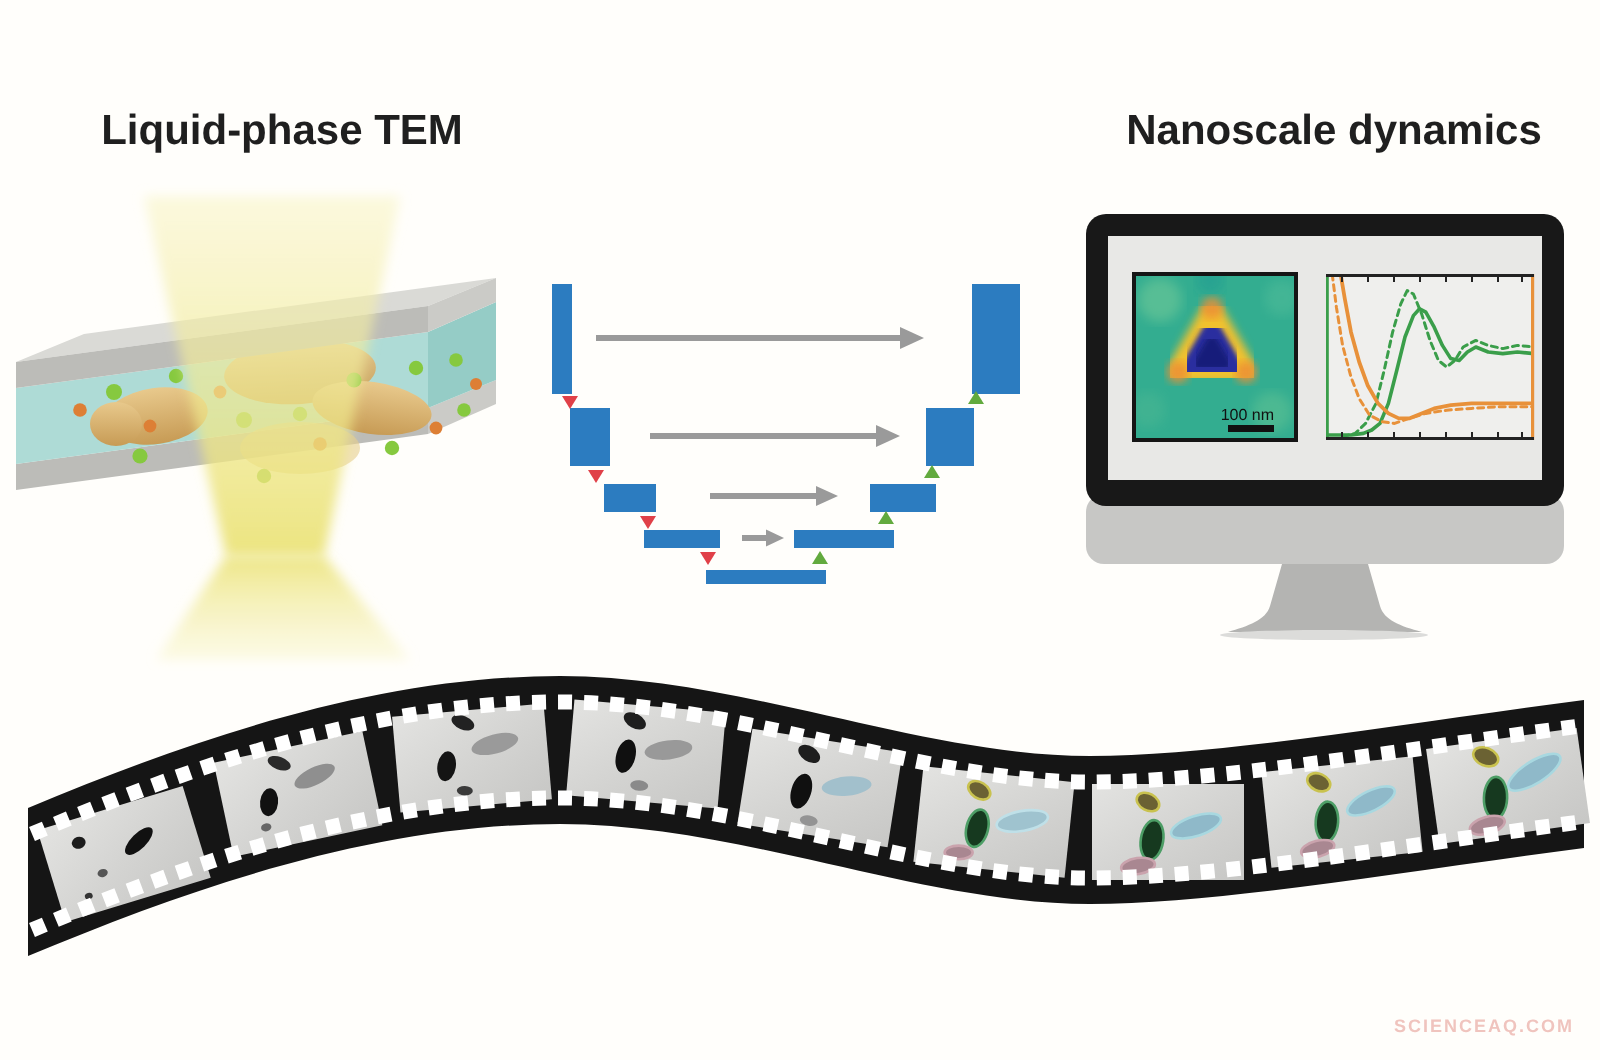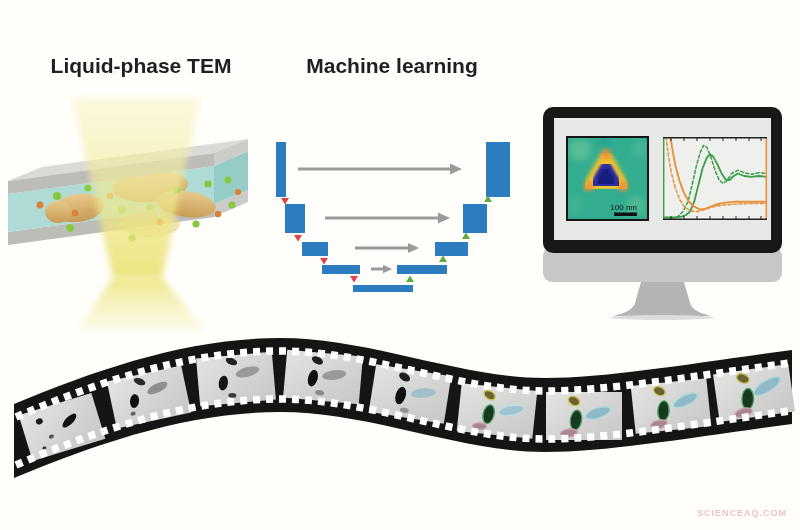--- a/index.html
+++ b/index.html
@@ -20,21 +20,21 @@
   }
   svg{position:absolute;left:0;top:0;}
   text{font-family:"Liberation Sans",sans-serif;}
 </style>
 </head>
 <body>
 
 <div class="canvas">
 
   <div class="title t-left">Liquid-phase TEM</div>
-  <div class="title t-mid">Machine learning</div>
+  <div class="title t-right">Nanoscale dynamics</div>
 
   <svg width="800" height="530" viewBox="0 0 800 530">
     <defs>
       <linearGradient id="beamTop" x1="0" y1="0" x2="0" y2="1">
         <stop offset="0" stop-color="#f8f4c4" stop-opacity="0.55"></stop>
         <stop offset="1" stop-color="#e9e06a" stop-opacity="0.85"></stop>
       </linearGradient>
       <linearGradient id="beamBot" x1="0" y1="0" x2="0" y2="1">
         <stop offset="0" stop-color="#e9e06a" stop-opacity="0.8"></stop>
         <stop offset="1" stop-color="#f8f4c4" stop-opacity="0.4"></stop>

